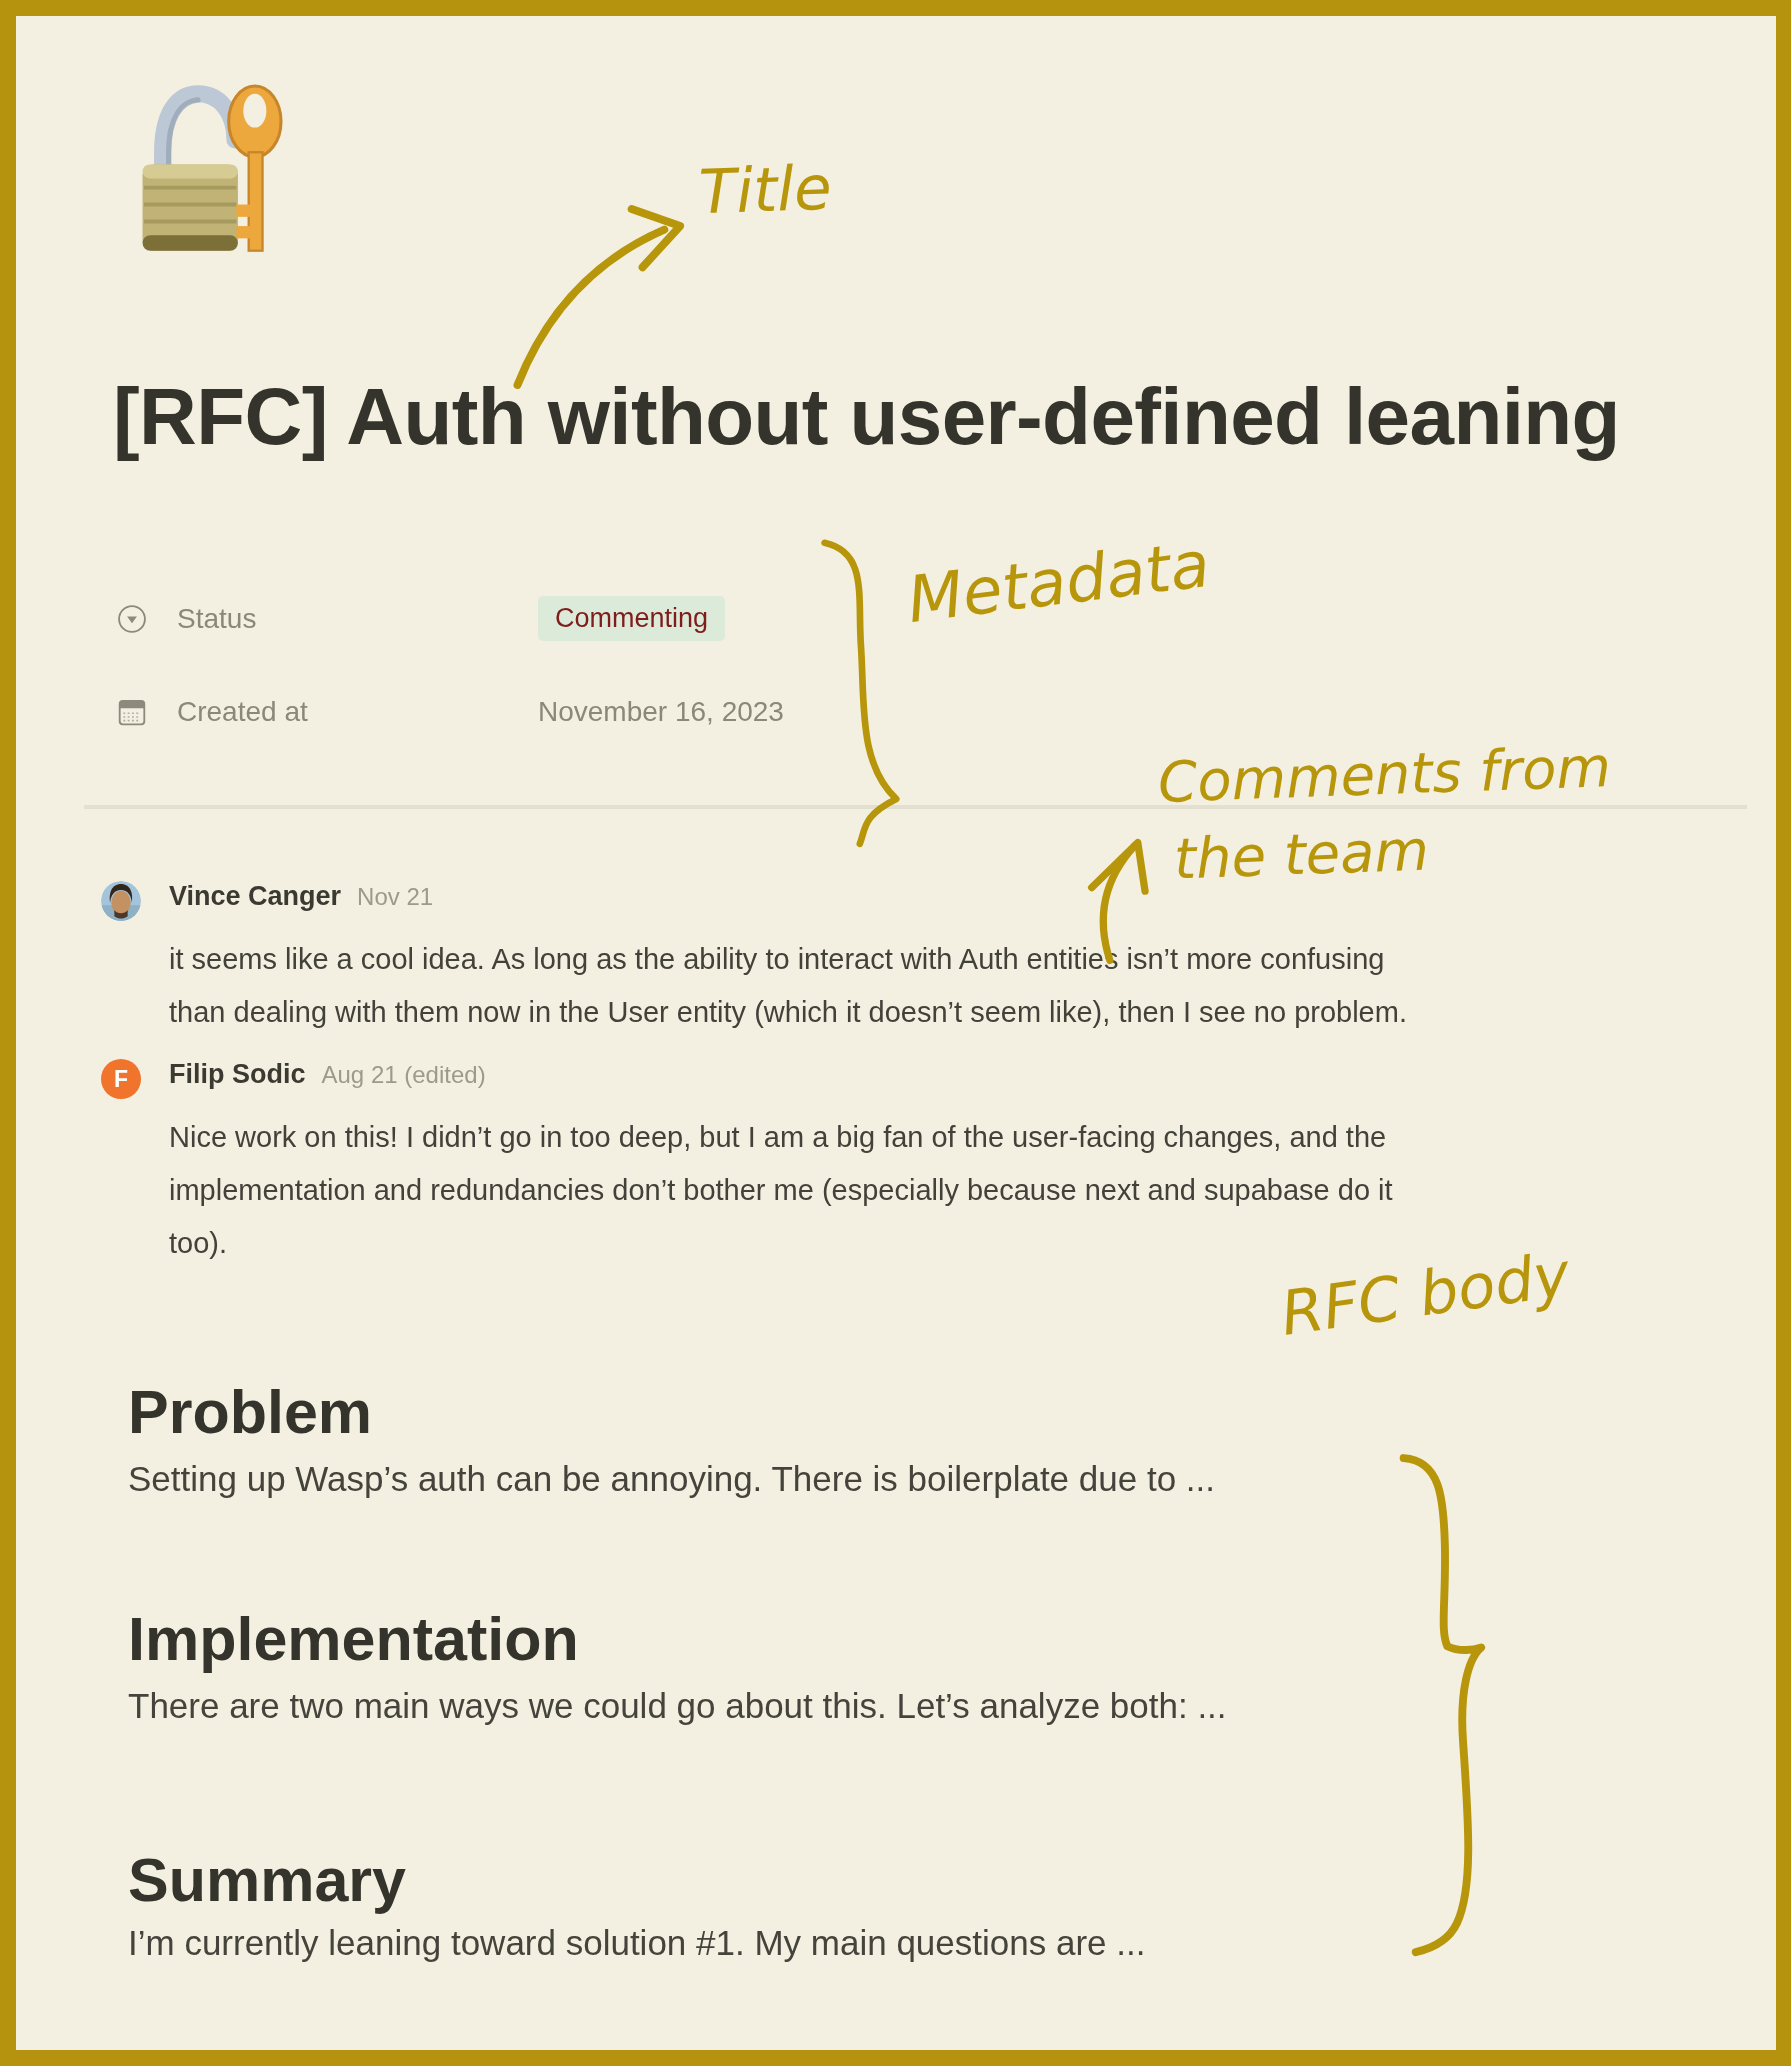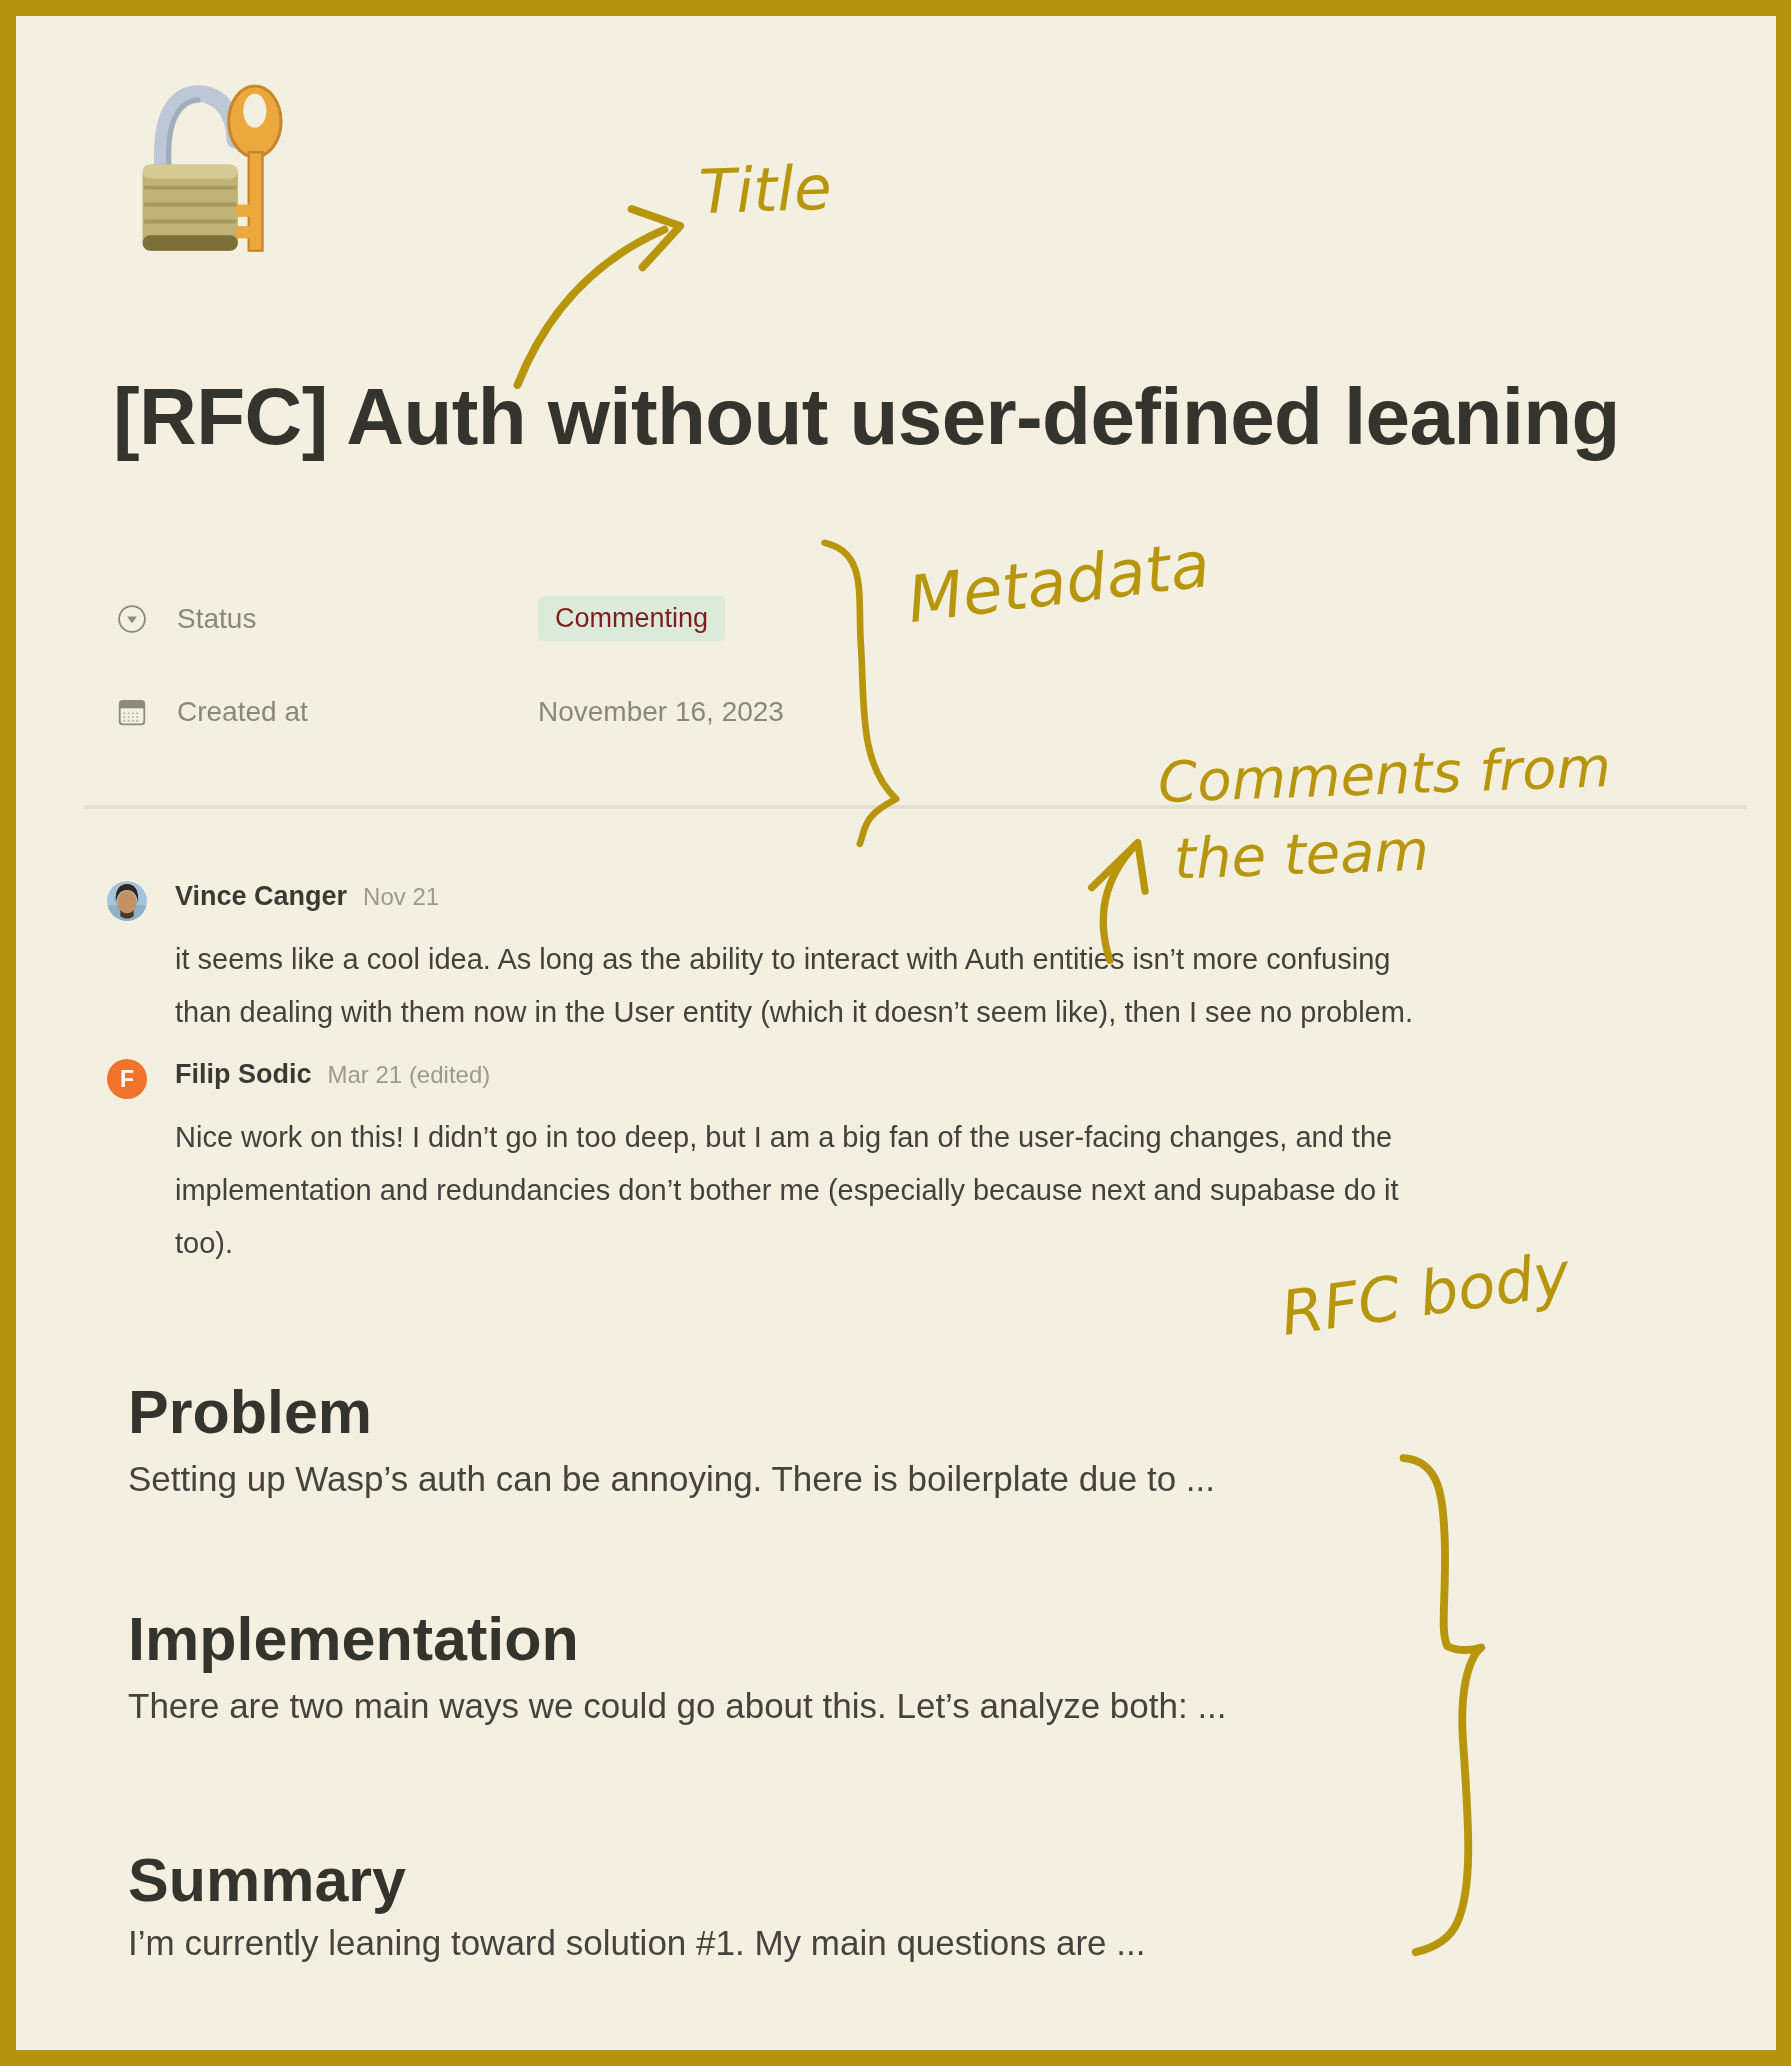--- a/index.html
+++ b/index.html
@@ -22,21 +22,21 @@
   .meta-row.row2 { top:670px; }
   .meta-icon { width:32px; height:32px; margin-right:29px; flex:0 0 auto; }
   .meta-label { width:361px; font-size:28px; color:#8b8779; }
   .meta-value { font-size:28px; color:#8b8779; }
   .badge { display:inline-block; background:#dcead9; color:#7f1d1d; font-size:27px;
            padding:7.3px 17px; border-radius:4.9px; }
 
   .divider { position:absolute; left:68px; top:789px; width:1663px; height:3.6px; background:#e3e0d2; }
 
   
-  .comment { position:absolute; left:91px; display:grid; grid-template-columns:68px 1505px; }
+  .comment { position:absolute; left:85px; display:grid; grid-template-columns:68px 1505px; }
   .comment.c1 { top:865px; }
   .comment.c2 { top:1043px; }
   .avatar { width:40px; height:40px; border-radius:50%; overflow:hidden; }
   .avatar svg { width:40px; height:40px; display:block; }
   .avatar.initial { background:#f0742c; color:#ffffff; display:flex; align-items:center;
                     justify-content:center; font-size:23px; font-weight:bold; }
   .comment-head { display:flex; align-items:baseline; height:42px; }
   .comment-author { font-size:27px; font-weight:bold; color:#3b3a32; }
   .comment-date { font-size:24px; color:#9d998b; margin-left:16px; }
   .comment-body { margin-top:9.7px; font-size:29px; line-height:53px; color:#42413a; }
@@ -138,21 +138,21 @@
         <div>than dealing with them now in the User entity (which it doesn’t seem like), then I see no problem.</div>
       </div>
     </div>
   </div>
 
   <div class="comment c2">
     <div class="avatar initial">F</div>
     <div>
       <div class="comment-head">
         <span class="comment-author">Filip Sodic</span>
-        <span class="comment-date">Mar 21 (edited)</span>
+        <span class="comment-date">Aug 21 (edited)</span>
       </div>
       <div class="comment-body">
         <div>Nice work on this! I didn’t go in too deep, but I am a big fan of the user-facing changes, and the</div>
         <div>implementation and redundancies don’t bother me (especially because next and supabase do it</div>
         <div>too).</div>
       </div>
     </div>
   </div>
 
   <h2 class="sec-heading h-problem">Problem</h2>

